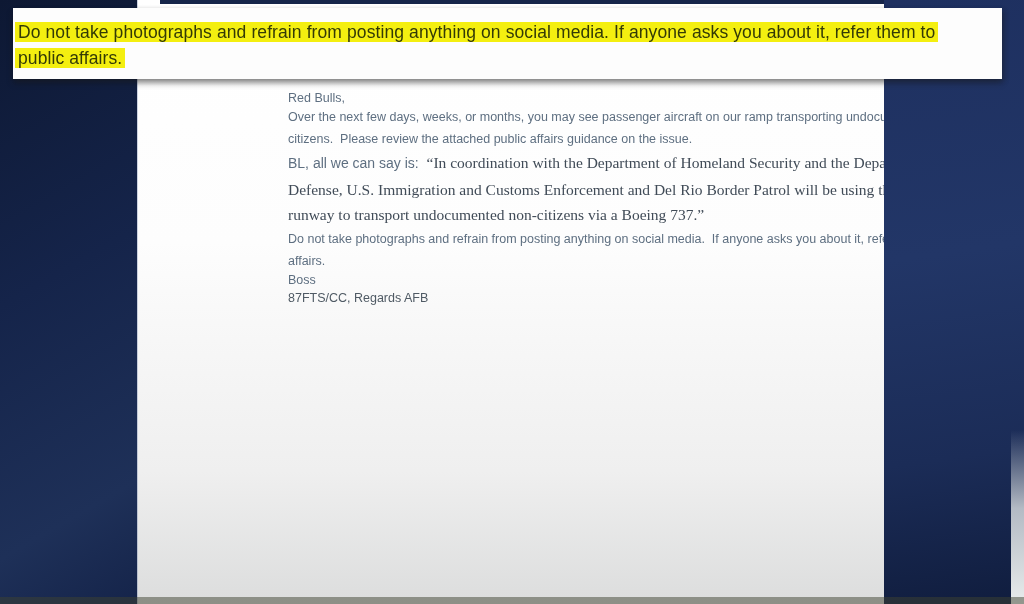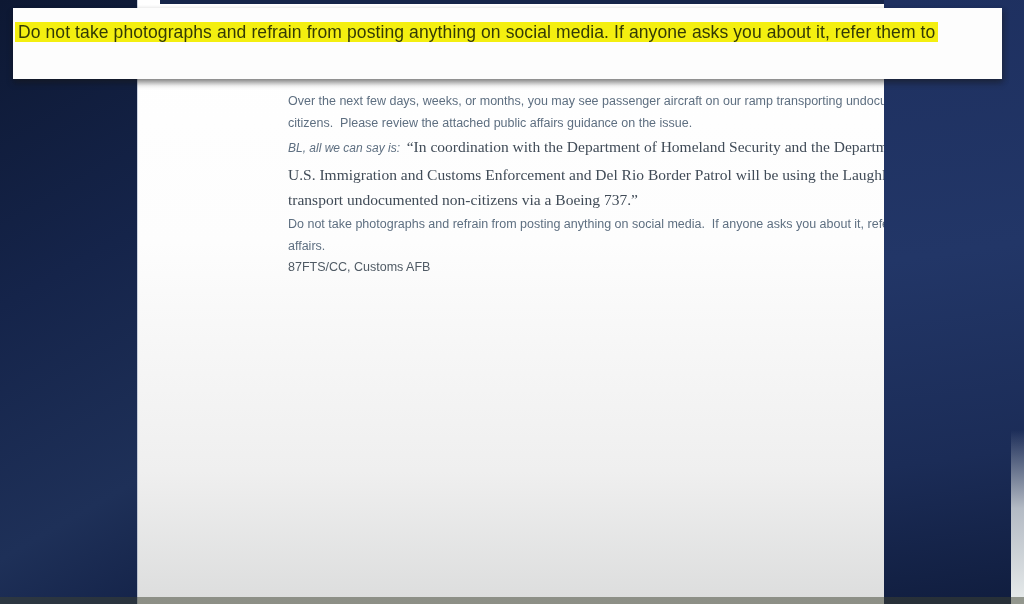--- a/index.html
+++ b/index.html
@@ -81,22 +81,21 @@
     color: #5e6f81;
     font-size: 12.5px;
     line-height: 22px;
   }
   .greeting { line-height: 16px; }
   .para1 { margin-top: 25px; }
   .para2 { margin-top: 20px; line-height: 25.5px; }
   .lead {
     font-family: "Liberation Sans", sans-serif;
     color: #5e6f81;
-    font-size: 12px;
-    font-style: italic;
+    font-size: 14px;
   }
   .quote {
     font-family: "Liberation Serif", serif;
     color: #404b57;
     font-size: 15.5px;
   }
   .para3 { margin-top: 20px; }
   .closing { margin-top: 17px; line-height: 16px; }
   .signoff { margin-top: 26px; line-height: 16px; }
   .sig { margin-top: 24px; line-height: 21px; color: #4f5a64; }
@@ -109,31 +108,34 @@
     background: rgba(62,66,48,0.5);
   }
 </style>
 </head>
 <body>
 
 <div class="stage">
 
   <div class="doc">
     <div class="email-body">
+      <p class="sans greeting">Red Bulls,</p>
       <p class="sans para1">Over the next few days, weeks, or months, you may see passenger aircraft on our ramp transporting undocumented non-citizens.  Please review the attached public affairs guidance on the issue.</p>
       <p class="para2"><span class="lead">BL, all we can say is:  </span><span class="quote">“In coordination with the Department of Homeland Security and the Department of Defense, U.S. Immigration and Customs Enforcement and Del Rio Border Patrol will be using the Laughlin AFB runway to transport undocumented non-citizens via a Boeing 737.”</span></p>
       <p class="sans para3">Do not take photographs and refrain from posting anything on social media.  If anyone asks you about it, refer them to public affairs.</p>
-      <p class="sans sig2">87FTS/CC, Customs AFB</p>
+      <p class="sans signoff">Boss</p>
+      <p class="sans sig2">87FTS/CC, Regards AFB</p>
     </div>
   </div>
 
   <div class="left-bar"></div>
   <div class="right-bar"></div>
   <div class="top-line"></div>
   <div class="right-vignette"></div>
 
   <div class="callout">
     <div class="callout-line"><span class="hl">Do not take photographs and refrain from posting anything on social media.  If anyone asks you about it, refer them to</span></div>
+    <div class="callout-line"><span class="hl">public affairs.</span></div>
   </div>
 
   <div class="bottom-strip"></div>
 
 </div>
 
 </body></html>

